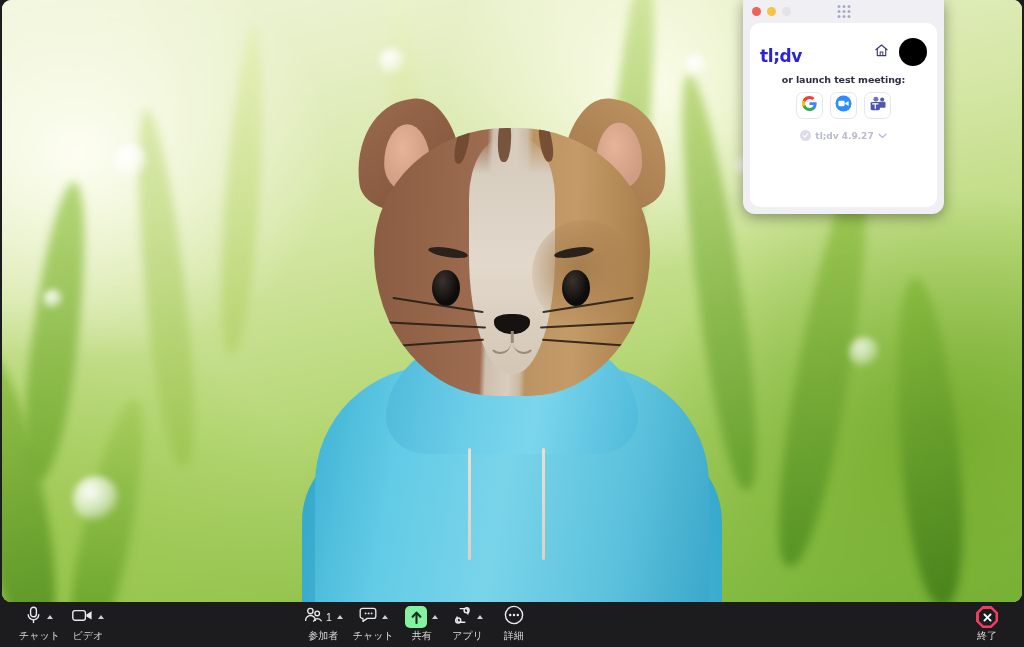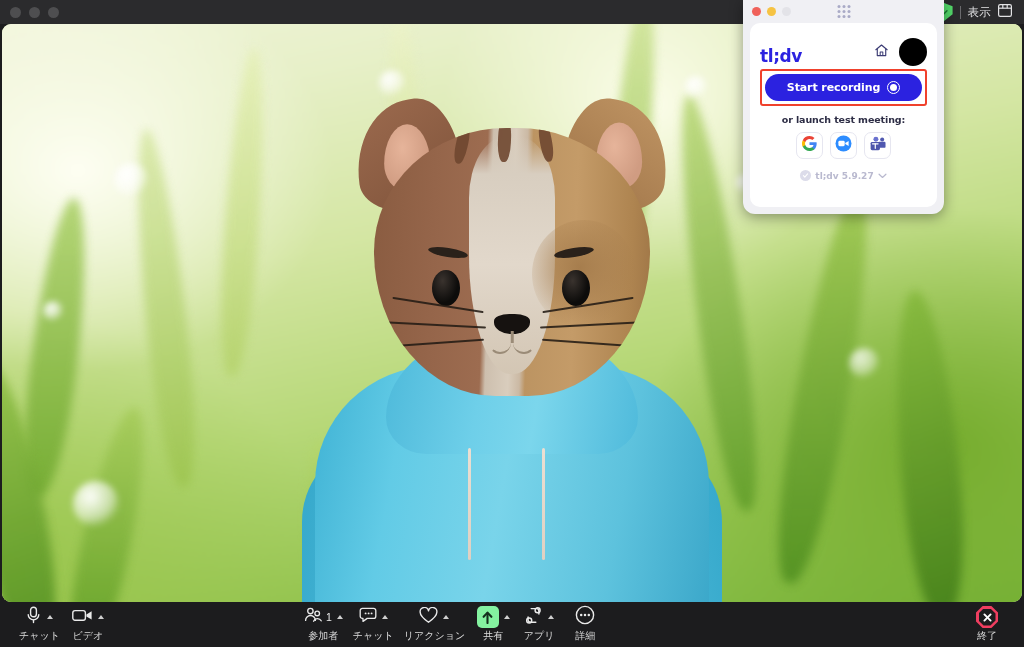--- a/index.html
+++ b/index.html
@@ -474,44 +474,20 @@
   }
   #tb-spacer-left { width: 188px; }
   #tb-spacer-right { flex: 1; }
   .end-label { color: #dcdcdc; }
 </style>
 </head>
 <body>
 
 <div id="zoom-window">
 
-  <div id="zoom-titlebar">
-    <div class="tl-dots">
-      <span class="tl-dot"></span>
-      <span class="tl-dot"></span>
-      <span class="tl-dot"></span>
-    </div>
-    <div id="zoom-titlebar-right">
-      <span class="shield-green">
-        <svg width="9" height="9" viewBox="0 0 12 12">
-            <path d="M2.5 6.2 L4.7 8.4 L9.3 3.6" stroke="#1c7a34" stroke-width="1.9" fill="none" stroke-linecap="round" stroke-linejoin="round"></path>
-          </svg>
-      </span>
-      <span class="tb-divider"></span>
-      <span id="view-label">表示</span>
-      <span class="layout-icon">
-        <svg width="14" height="13" viewBox="0 0 14 13">
-          <rect x="0.6" y="0.6" width="12.8" height="11.8" rx="1.6" fill="none" stroke="#e3e3e5" stroke-width="1.2"></rect>
-          <line x1="0.6" y1="4.2" x2="13.4" y2="4.2" stroke="#e3e3e5" stroke-width="1.2"></line>
-          <line x1="4.8" y1="0.6" x2="4.8" y2="4.2" stroke="#e3e3e5" stroke-width="1.2"></line>
-          <line x1="9.2" y1="0.6" x2="9.2" y2="4.2" stroke="#e3e3e5" stroke-width="1.2"></line>
-        </svg>
-      </span>
-    </div>
-  </div>
 
   <div id="video-stage">
     <div id="video-tile">
 
       <div class="bg-base"></div>
 
       <div class="blade" style="left:3%;top:30%;width:46px;height:300px;background:linear-gradient(170deg,#a9cf63,#6fa82f);transform:rotate(7deg);"></div>
       <div class="blade" style="left:14%;top:18%;width:40px;height:360px;background:linear-gradient(175deg,#d8e8a6,#9cc44e);transform:rotate(-6deg);"></div>
       <div class="blade" style="left:22%;top:4%;width:34px;height:330px;background:linear-gradient(175deg,#e6f0b8,#b4d26a);transform:rotate(4deg);"></div>
       <div class="blade" style="left:38%;top:-4%;width:30px;height:250px;background:linear-gradient(175deg,#f0f5cf,#c9dd86);transform:rotate(-3deg);opacity:.75;"></div>
@@ -635,31 +611,20 @@
             <circle cx="6.6" cy="6.4" r="0.95" fill="#eaeaea"></circle>
             <circle cx="9.6" cy="6.4" r="0.95" fill="#eaeaea"></circle>
             <circle cx="12.6" cy="6.4" r="0.95" fill="#eaeaea"></circle>
           </svg>
         </span>
         <span class="caret"></span>
       </div>
       <span class="tb-label">チャット</span>
     </div>
 
-    <div class="tb-item">
-      <div class="tb-icon-row">
-        <span>
-          <svg width="19" height="17" viewBox="0 0 19 17">
-            <path d="M9.5 15.2 C 3.2 10.6 1.2 8.0 1.2 5.4 A4.0 4.0 0 0 1 9.5 3.9 A4.0 4.0 0 0 1 17.8 5.4 C 17.8 8.0 15.8 10.6 9.5 15.2 Z" fill="none" stroke="#eaeaea" stroke-width="1.4" stroke-linejoin="round"></path>
-          </svg>
-        </span>
-        <span class="caret"></span>
-      </div>
-      <span class="tb-label">リアクション</span>
-    </div>
 
     <div class="tb-item">
       <div class="tb-icon-row">
         <span class="share-square">
           <svg width="11" height="13" viewBox="0 0 11 13">
             <line x1="5.5" y1="12" x2="5.5" y2="2.2" stroke="#14301d" stroke-width="2.1" stroke-linecap="round"></line>
             <path d="M1.6 5.8 L5.5 1.6 L9.4 5.8" fill="none" stroke="#14301d" stroke-width="2.1" stroke-linecap="round" stroke-linejoin="round"></path>
           </svg>
         </span>
         <span class="caret"></span>
@@ -747,28 +712,20 @@
           <svg width="15" height="15" viewBox="0 0 16 16">
             <path d="M2 7.2 L8 2.2 L14 7.2" fill="none" stroke="#3c3c74" stroke-width="1.25" stroke-linecap="round" stroke-linejoin="round"></path>
             <path d="M3.5 6.6 V13.4 H12.5 V6.6" fill="none" stroke="#3c3c74" stroke-width="1.25" stroke-linecap="round" stroke-linejoin="round"></path>
             <path d="M6.6 13.4 V9.6 h2.8 v3.8" fill="none" stroke="#3c3c74" stroke-width="1.1" stroke-linejoin="round"></path>
           </svg>
         </span>
         <span id="tldv-avatar"></span>
       </div>
     </div>
 
-    <div id="record-highlight">
-      <button id="start-recording-button">
-        <span>Start recording</span>
-        <span class="record-dot-ring">
-            <i></i>
-          </span>
-      </button>
-    </div>
 
     <div id="launch-label">or launch test meeting:</div>
 
     <div id="launch-icons">
       <div class="launch-btn">
         <span>
           <svg width="15" height="15" viewBox="0 0 18 18">
             <path d="M17.6 9.2c0-.6-.05-1.2-.16-1.76H9v3.34h4.84a4.14 4.14 0 0 1-1.8 2.72v2.26h2.9c1.7-1.56 2.66-3.87 2.66-6.56z" fill="#4285f4"></path>
             <path d="M9 18c2.43 0 4.47-.8 5.96-2.18l-2.9-2.26c-.81.54-1.84.86-3.06.86-2.35 0-4.34-1.58-5.05-3.71H.95v2.33A9 9 0 0 0 9 18z" fill="#34a853"></path>
             <path d="M3.95 10.71a5.4 5.4 0 0 1 0-3.42V4.96H.95a9 9 0 0 0 0 8.08l3-2.33z" fill="#fbbc05"></path>
@@ -798,21 +755,21 @@
         </span>
       </div>
     </div>
 
     <div id="tldv-version">
       <span class="check-circle">
         <svg width="7" height="7" viewBox="0 0 10 10">
             <path d="M2 5.2 L4 7.2 L8 2.8" stroke="#ffffff" stroke-width="1.6" fill="none" stroke-linecap="round" stroke-linejoin="round"></path>
           </svg>
       </span>
-      <span>tl;dv 5.9.27</span>
+      <span>tl;dv 4.9.27</span>
       <span>
         <svg width="9" height="6" viewBox="0 0 10 7">
             <path d="M1 1.4 L5 5.2 L9 1.4" stroke="#b9b9cf" stroke-width="1.4" fill="none" stroke-linecap="round" stroke-linejoin="round"></path>
           </svg>
       </span>
     </div>
 
   </div>
 </div>
 

